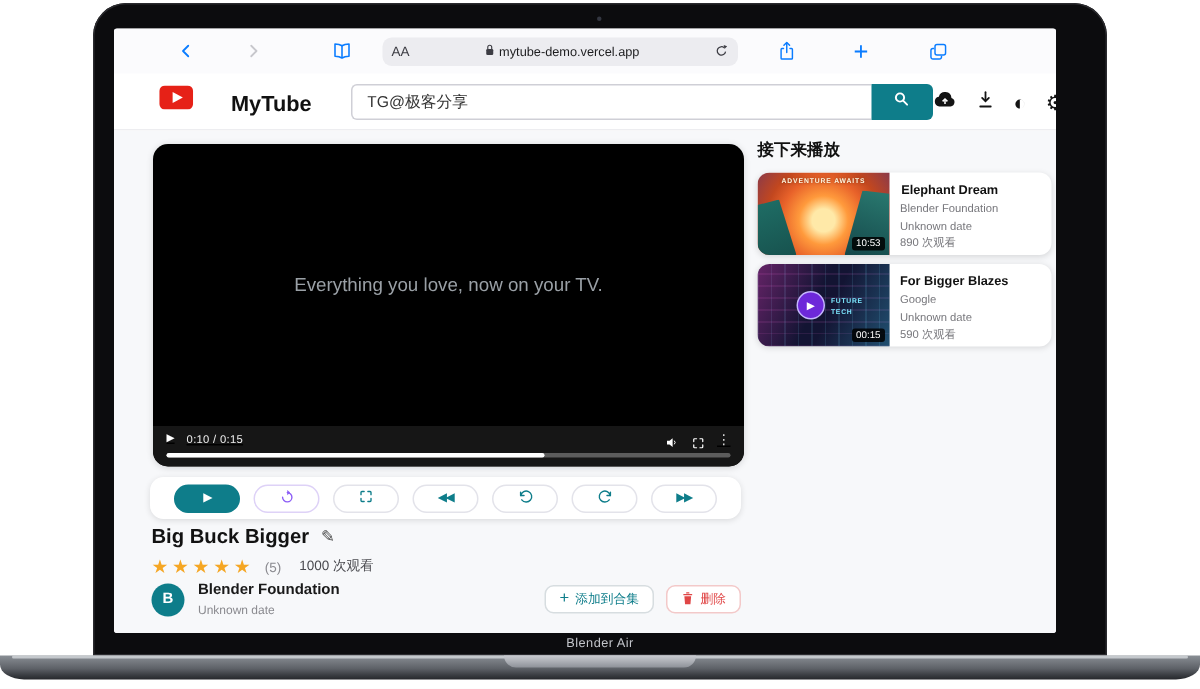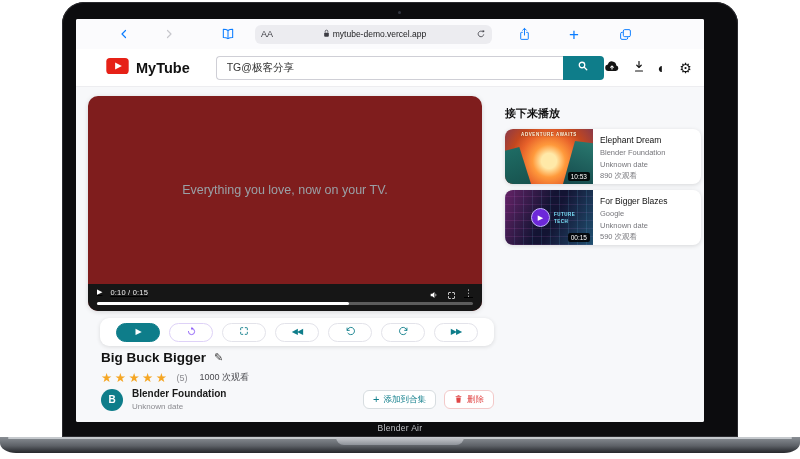--- a/index.html
+++ b/index.html
@@ -24,33 +24,33 @@
   .tbtn { background:none; border:none; display:flex; align-items:center; justify-content:center; cursor:pointer; }
   .tbtn svg { display:block; }
   .urlbar { display:flex; align-items:center; width:237px; height:19px; margin-left:20px; background:#ececf0; border-radius:6px; padding:0 6px; font-size:9px; color:#3c3c43; }
   .reader { font-size:9px; color:#3c3c43; letter-spacing:0; }
   .urlcenter { flex:1; display:flex; align-items:center; justify-content:center; gap:3px; font-size:8.5px; color:#1c1c1e; }
   .mytoolgap-a { margin-left:33px; } .mytoolgap-b { margin-left:46px; }
   .share-m { margin-left:26px; } .plus-m { margin-left:38px; font-size:17px; color:#0a7cff; font-weight:400; line-height:1;} .tabs-m { margin-left:40px; }
 
   
   .appheader { height:38px; display:flex; align-items:center; padding:0 20px 0 30px; background:#fff; border-bottom:1px solid #ededf0; }
-  .brand { display:flex; align-items:center; gap:7px; cursor:pointer; }
+  .brand { display:flex; align-items:flex-end; gap:25px; cursor:pointer; }
   .brandname { font-size:14.5px; font-weight:bold; color:#111; }
   .searchwrap { display:flex; margin-left:26px;justify-content:center; }
   .searchinput { width:347px; height:24px; border:1px solid #cfcfd6; border-right:none; border-radius:4px 0 0 4px; padding:0 10px; font-size:10.5px; color:#333; font-family:"Liberation Sans", sans-serif; background:#fff; }
   .searchbtn { width:41px; height:24px; border:none; border-radius:0 4px 4px 0; background:#0e7d8a; display:flex; align-items:center; justify-content:center; cursor:pointer; }
   .headicons { margin-left:auto; display:flex; align-items:center; gap:13px; }
   .hibtn { background:none; border:none; cursor:pointer; display:flex; align-items:center; justify-content:center; color:#141414; }
   .glyphicon { font-size:14px; line-height:1; color:#141414; }
 
   
   .main { position:relative; height:335px; background:#f7f8fa; }
 
-  .playercard { position:absolute; left:12px; top:9px; width:394px; height:215px; background:#7f1d1d; border-radius:10px; box-shadow:0 1px 5px rgba(0,0,0,.14); overflow:hidden; cursor:pointer; }
+  .playercard { position:absolute; left:26px; top:9px; width:394px; height:215px; background:#000000; border-radius:10px; box-shadow:0 1px 5px rgba(0,0,0,.14); overflow:hidden; cursor:pointer; }
   .videoarea { position:absolute; inset:0 0 27px 0; display:flex; align-items:center; justify-content:center; }
   .playermsg { font-size:12.5px; color:#9aa0a6; }
   .playerbar { position:absolute; left:0; right:0; bottom:0; height:27px; background:#161616; padding:4px 9px 0; }
   .pbrow { display:flex; align-items:flex-start; gap:8px; height:13px;text-decoration:underline; }
   .pbplay { color:#fff; font-size:7px; cursor:pointer; }
   .pbtime { color:#eee; font-size:7.5px; letter-spacing:.2px; }
   .pbspacer { flex:1; }
   .pbicon { display:flex; align-items:center; cursor:pointer; background:none; border:none; }
   .pbmenu { color:#ddd; font-size:9px; cursor:pointer; }
   .progress { position:absolute; left:9px; right:9px; bottom:6px; height:3px; background:rgba(255,255,255,.30); border-radius:2px; cursor:pointer; }
@@ -75,21 +75,21 @@
   .avatar { width:22px; height:22px; border-radius:50%; background:#0e7d8a; color:#fff; font-size:10px; font-weight:bold; display:flex; align-items:center; justify-content:center; }
   .chaninfo { margin-left:9px; }
   .channame { font-size:10px; font-weight:bold; color:#1a1a1a; }
   .chandate { font-size:8px; color:#8a8a8f; margin-top:3px; }
   .actionbtns { margin-left:auto; display:flex; gap:8px; }
   .addbtn { display:flex; align-items:center; gap:4px; height:19px; padding:0 9px; border:1px solid #d7dde0; border-radius:6px; background:#fff; color:#0e7d8a; font-size:8.5px; cursor:pointer; }
   .addplus { font-size:11px; line-height:1; }
   .delbtn { display:flex; align-items:center; gap:4px; height:19px; padding:0 9px; border:1px solid #f3c9c9; border-radius:6px; background:#fff; color:#e04646; font-size:8.5px; cursor:pointer; }
 
   
-  .sidebar { position:absolute; left:429px; top:19px; width:196px; }
+  .sidebar { position:absolute; left:429px; top:5px; width:196px; }
   .pnheading { font-size:11px; font-weight:bold; color:#111; margin-bottom:8px; }
   .vcard { display:flex; width:196px; height:55px; background:#fff; border-radius:8px; box-shadow:0 1px 4px rgba(0,0,0,.13); margin-bottom:6px; overflow:hidden; cursor:pointer; }
   .thumb { position:relative; width:88px; height:55px; flex:0 0 88px; }
   .thumb1 { background:
       radial-gradient(circle at 50% 58%, #ffe9a8 0 14%, #ff9a3c 30%, #e8622a 52%, #c2471f 70%, #8a3a4a 100%);
   }
   .thumb1::before { content:""; position:absolute; left:0; top:18px; width:26px; height:37px;
       background:linear-gradient(160deg, #1f6e66, #17524e); clip-path:polygon(0 100%, 0 10%, 55% 0, 100% 100%); }
   .thumb1::after { content:""; position:absolute; right:0; top:12px; width:30px; height:43px;
       background:linear-gradient(200deg, #2a7a70, #14474a); clip-path:polygon(100% 100%, 100% 5%, 40% 0, 0 100%); }
@@ -98,21 +98,21 @@
       linear-gradient(115deg, rgba(255,64,200,.35), rgba(0,0,0,0) 45%),
       linear-gradient(295deg, rgba(64,220,255,.30), rgba(0,0,0,0) 45%),
       repeating-linear-gradient(90deg, rgba(120,220,255,.12) 0 1px, transparent 1px 9px),
       repeating-linear-gradient(0deg, rgba(255,120,230,.10) 0 1px, transparent 1px 8px),
       #131433; }
   .playcircle { position:absolute; left:26px; top:18px; width:19px; height:19px; border-radius:50%;
       background:#6d28d9; border:1px solid #c4b5fd; color:#fff; font-size:7px; display:flex; align-items:center; justify-content:center; z-index:2; }
   .capt2 { position:absolute; left:49px; top:22px; font-size:4.5px; font-weight:bold; color:#7de8ff; letter-spacing:.5px; width:24px; line-height:1.5; z-index:2; }
   .dur { position:absolute; right:3px; bottom:3px; background:rgba(0,0,0,.85); color:#fff; font-size:6.5px; padding:1px 3px; border-radius:2px; z-index:3; }
   .vinfo { padding:6px 7px 0; }
-  .vtitle2 { font-size:8.5px; font-weight:normal; color:#111; margin-bottom:3px; }
+  .vtitle2 { font-size:8.5px; font-weight:bold; color:#111; margin-bottom:3px;text-align:right; }
   .vmeta { font-size:7.5px; color:#77777c; margin-bottom:2.5px; }
 </style>
 </head>
 <body>
 
 <div class="stage">
   <div class="bezel">
     <div class="camera"></div>
 
     <div class="screen">

